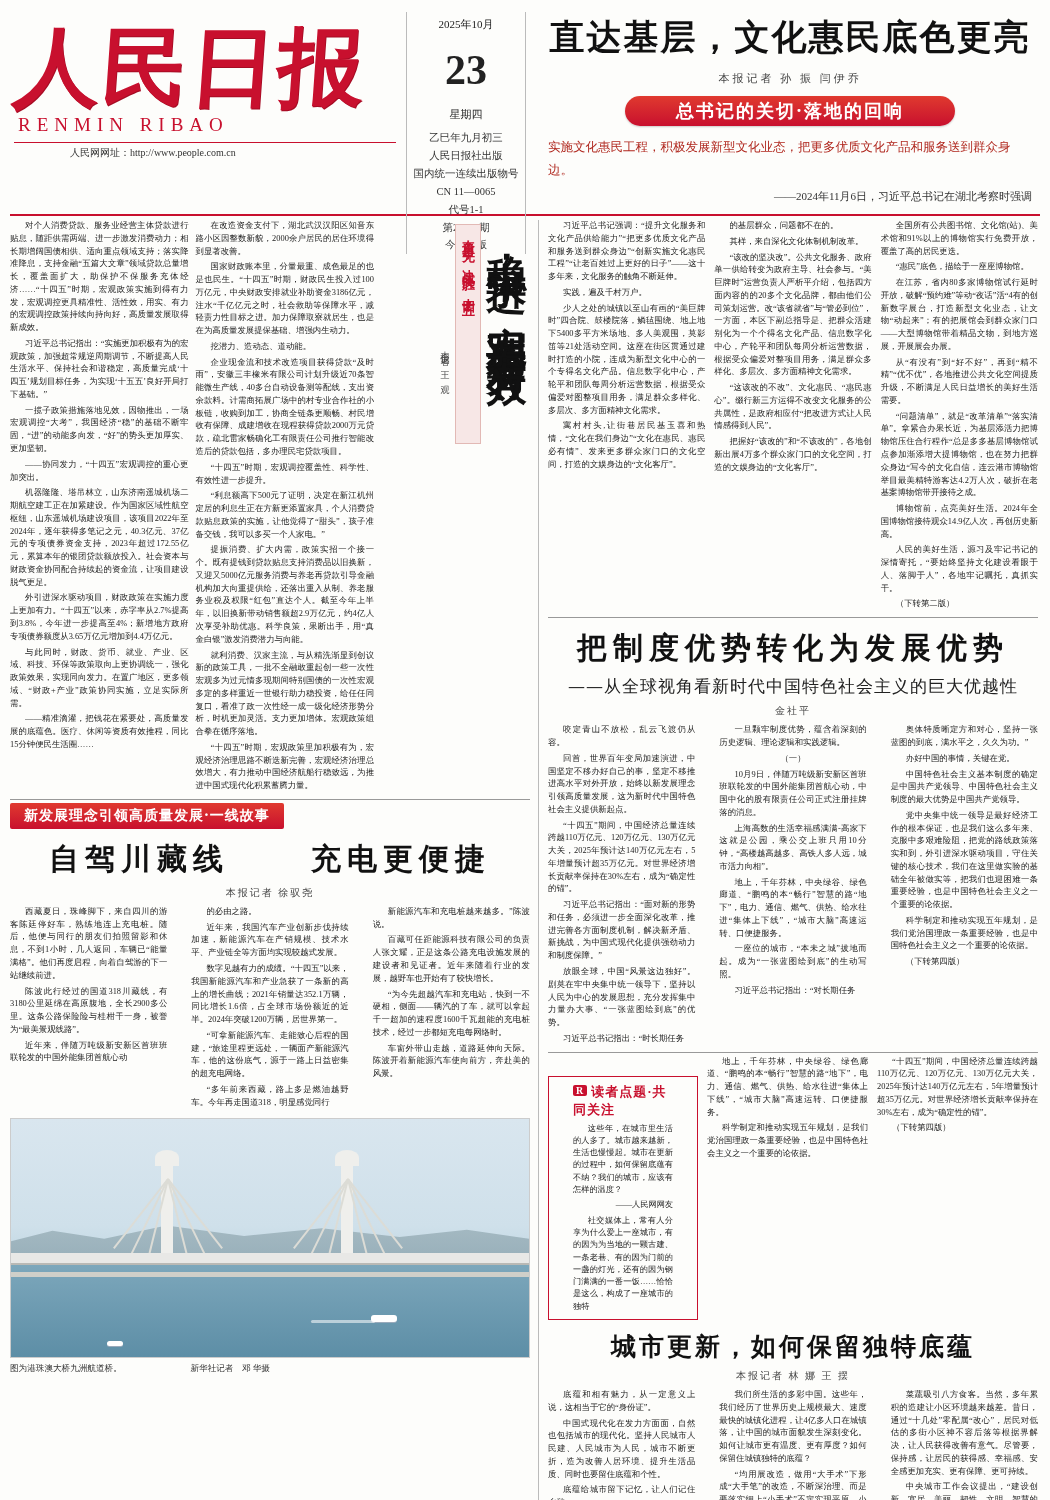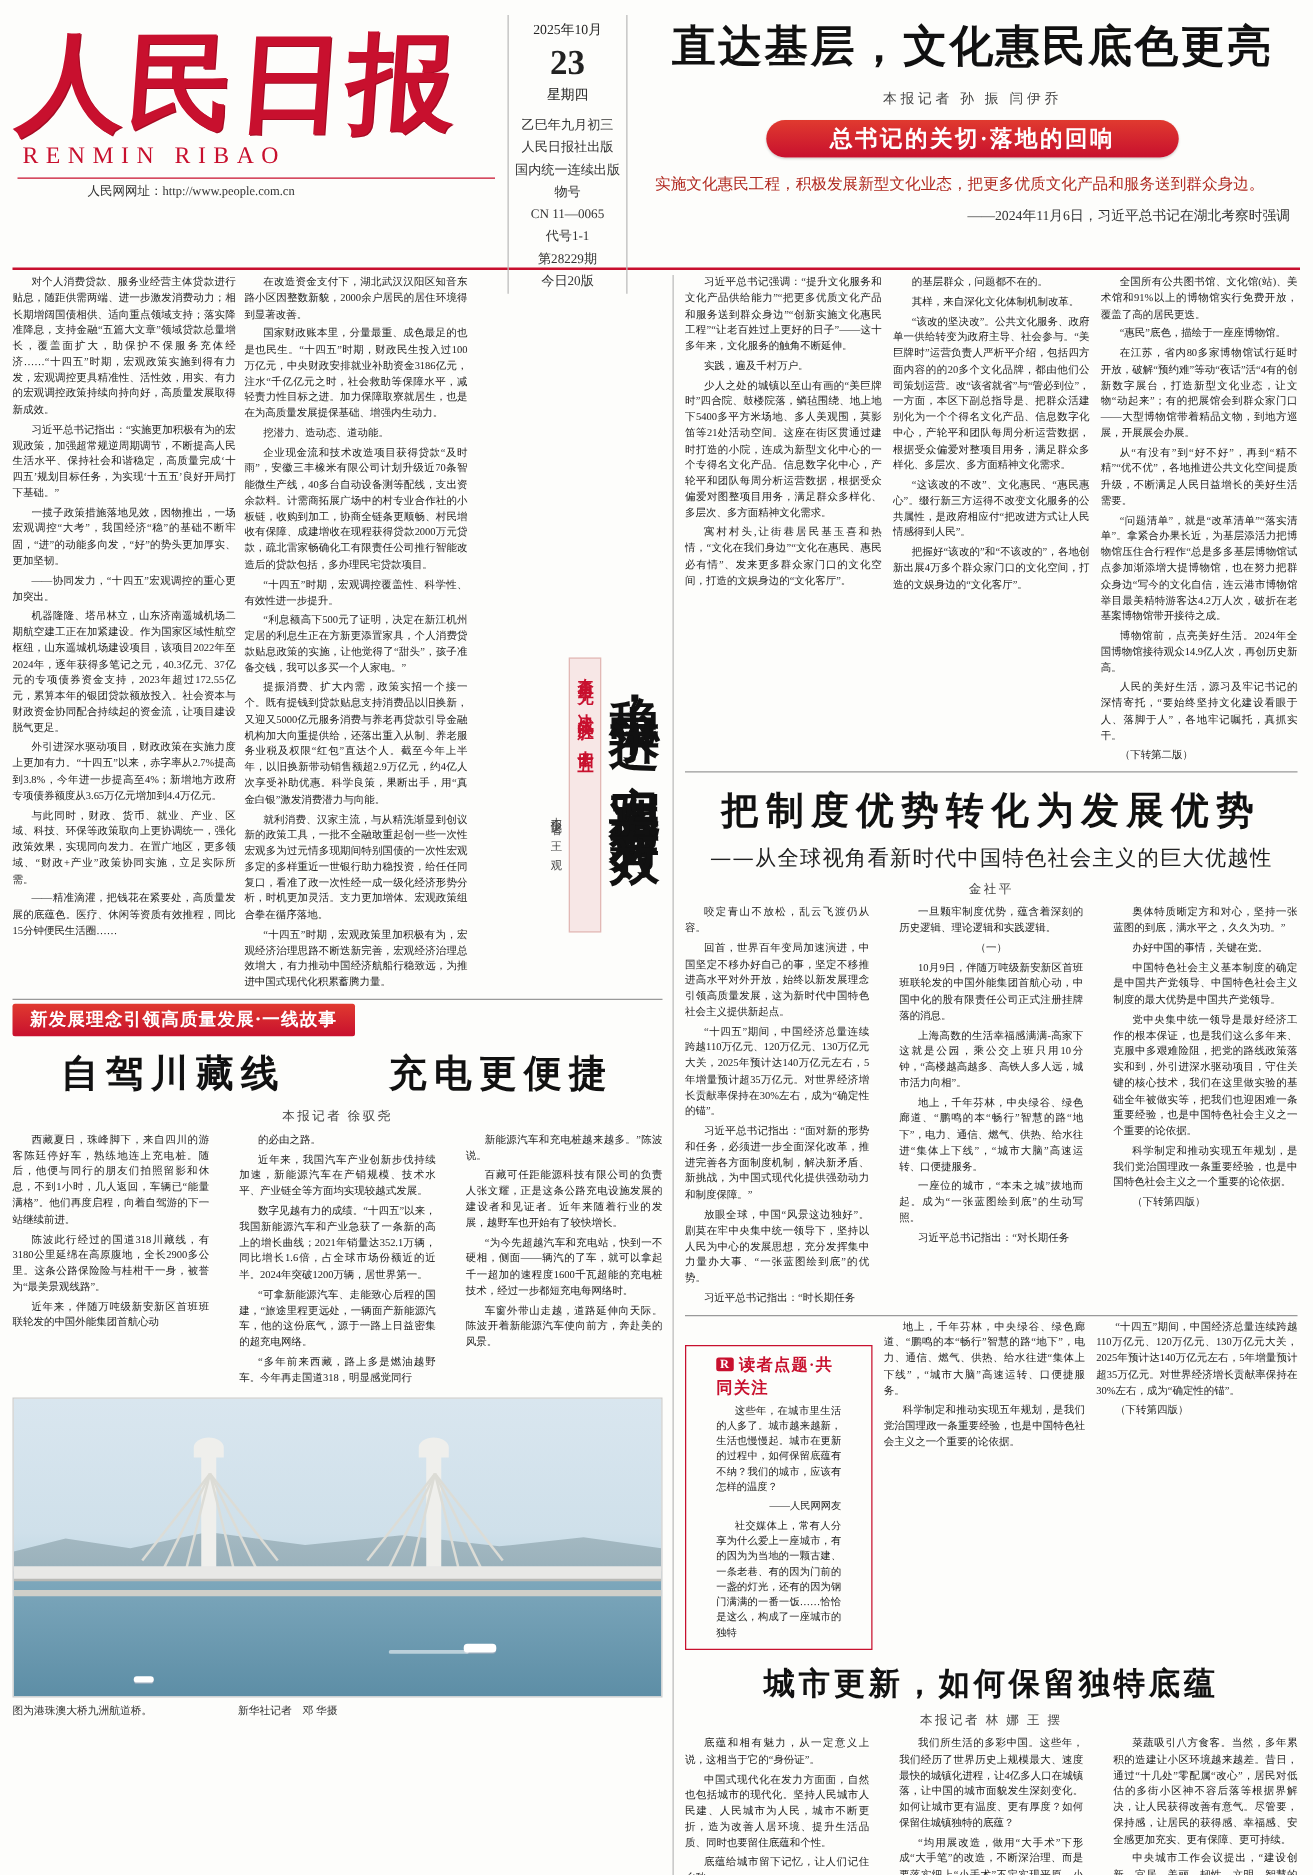--- a/index.html
+++ b/index.html
@@ -33,25 +33,25 @@
     font-size:19px;
     letter-spacing:6px;
     font-family:"Liberation Serif", serif;
     margin-left:8px;
     margin-top:2px;
   }
   .logo-rule { border-top:1px solid #c8102e; margin:6px 4px 3px 4px; }
   .logo-url { font-size:10px; color:#333; margin-left:60px; }
 
   .mh-date {
-    width:96px; border-left:1px solid #bbb; border-right:1px solid #bbb;
+    width:120px; border-left:1px solid #bbb; border-right:1px solid #bbb;
     margin:4px 6px 0 6px; padding:4px 4px 0 4px; text-align:center;
     font-size:11.5px; line-height:1.6; color:#222;
   }
-  .mh-date .big { font-size:28px; line-height:1.1; font-weight:bold; margin:2px 0; }
+  .mh-date .big { font-size:42px; line-height:1.1; font-weight:bold; margin:13px 0; }
   .mh-date .sm { font-size:11px; }
   .mh-date .meta { margin-top:6px; font-size:10.5px; line-height:1.7; color:#333; }
 
   .mh-right { flex:1; padding-left:8px; }
   .headline-top {
     font-family:"DejaVu Serif", serif;
     font-weight:bold; font-size:35px; letter-spacing:2px; color:#111;
     text-align:center; margin-top:6px;
   }
   .byline { text-align:center; font-size:11px; color:#444; margin-top:10px; letter-spacing:3px; }
@@ -71,21 +71,21 @@
 
   
   .body-wrap { display:flex; gap:8px; }
   .col-left { width:520px; }
   .col-right { width:500px; border-left:1px solid #bbb; padding-left:9px; }
 
   .txt { font-size:8.4px; line-height:1.52; text-align:justify; color:#222; }
   .txt p { margin:0 0 3px 0; text-indent:1.8em; }
 
   
-  .a1 { display:flex; gap:6px;align-items:flex-end; }
+  .a1 { display:flex; gap:6px; }
   .a1-cols { display:flex; gap:7px; flex:1; }
   .a1-cols .c { width:100%; }
   .vtitle-wrap { width:150px; display:flex; flex-direction:row-reverse; align-items:flex-start; padding-top:4px; }
   .vtitle {
     writing-mode:vertical-rl; text-orientation:upright;
     font-family:"DejaVu Serif", serif; font-weight:bold;
     font-size:40px; letter-spacing:6px; line-height:1.15; color:#111;
     height:270px;
   }
   .vsub {

